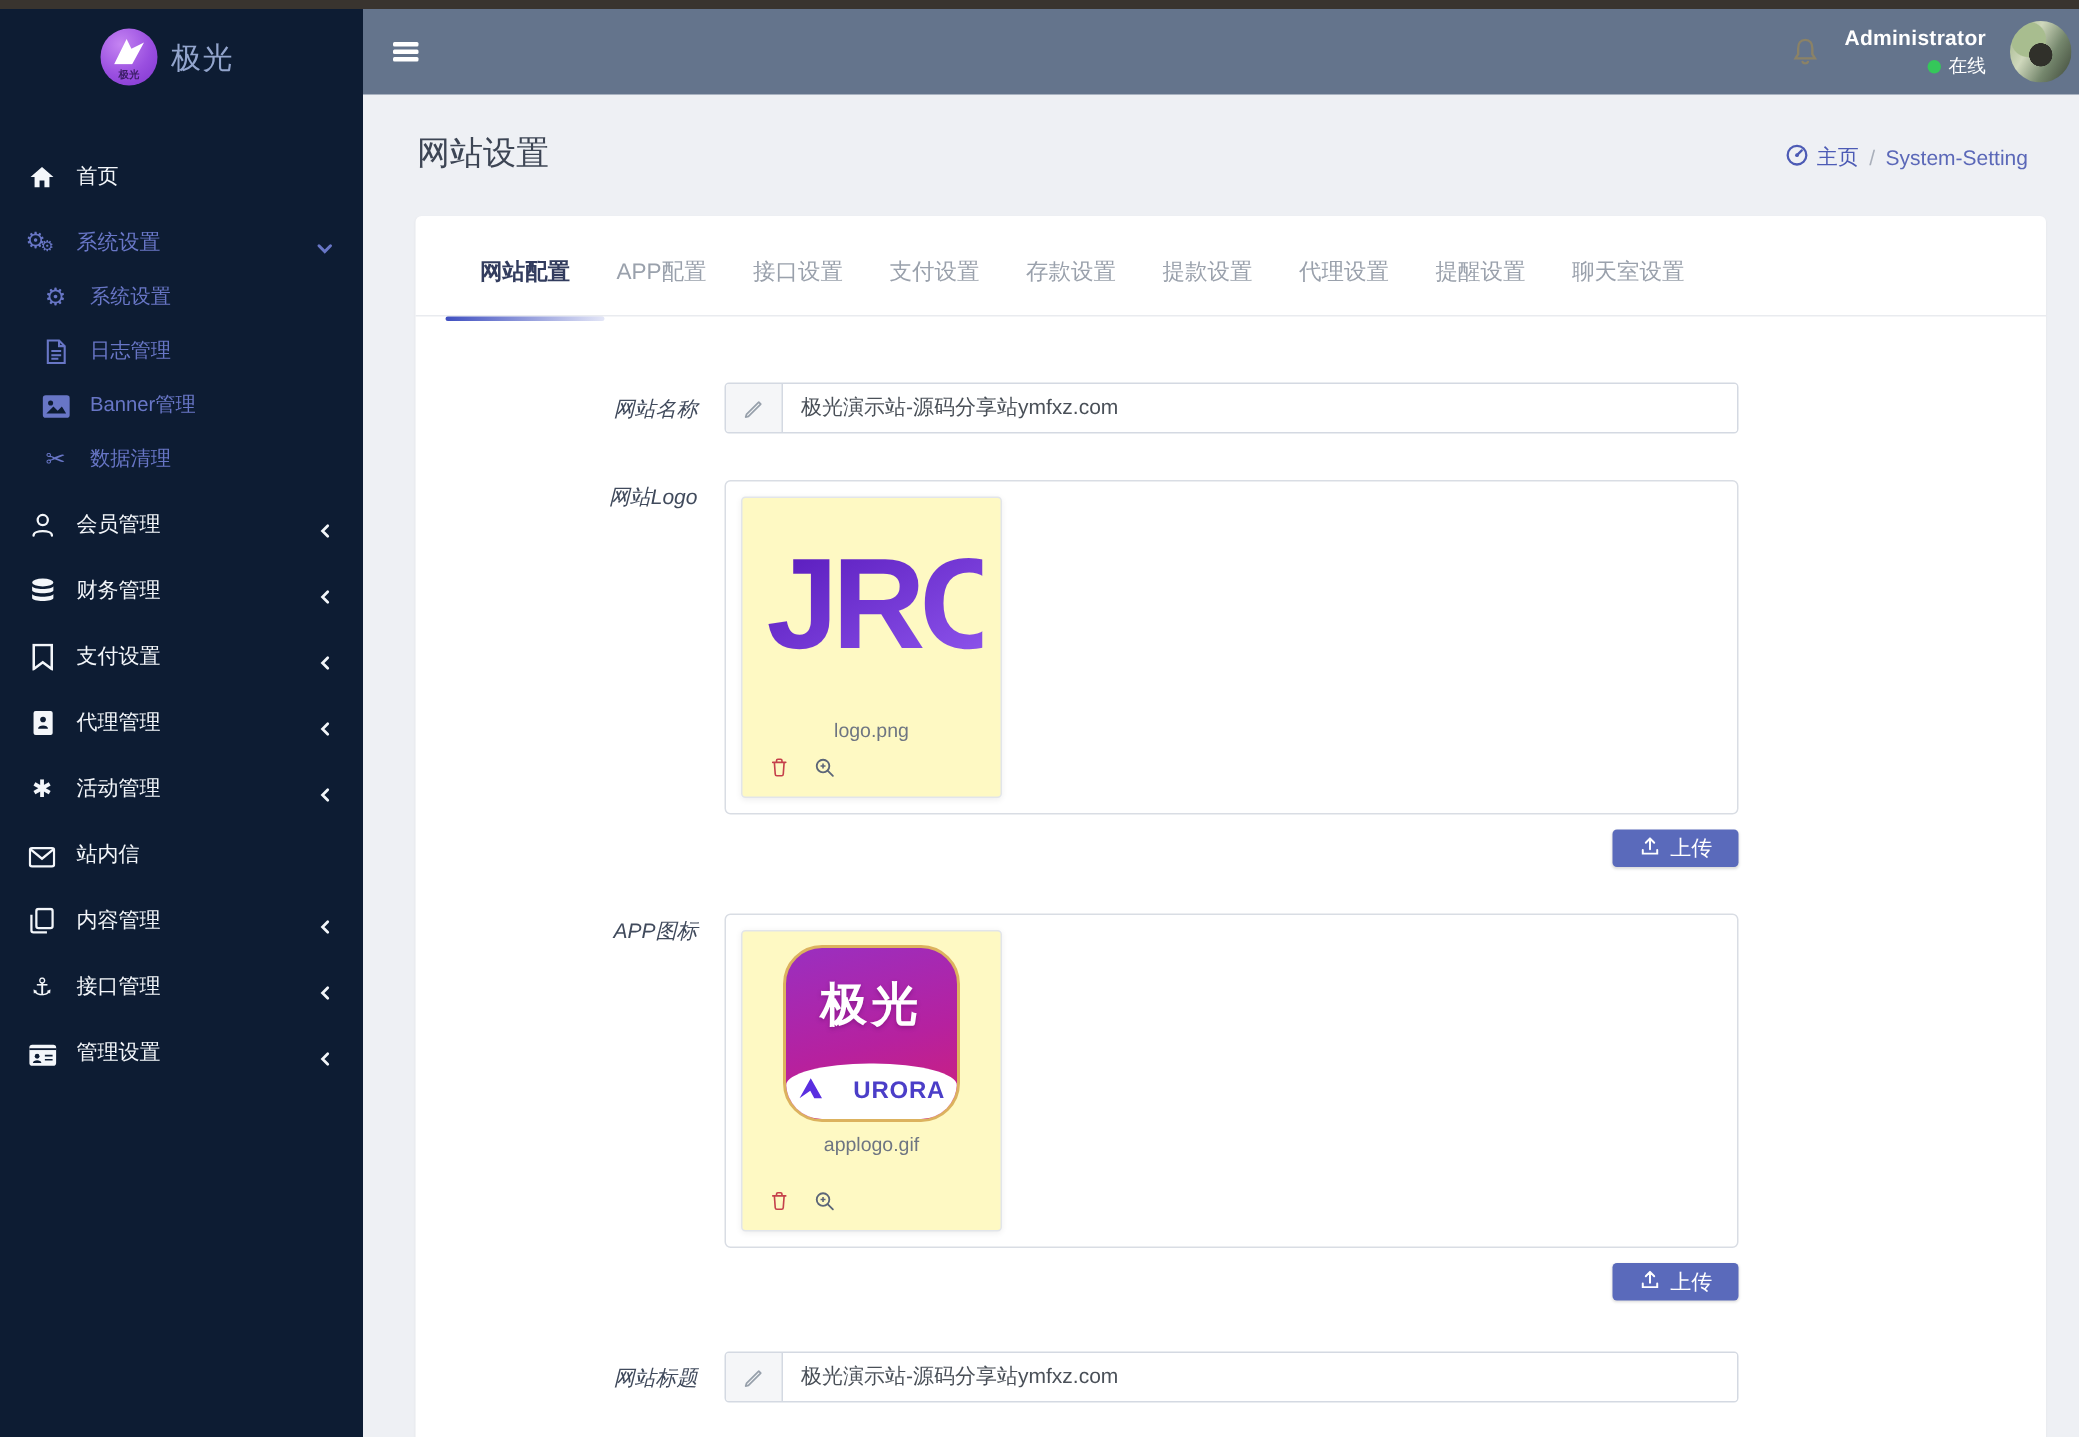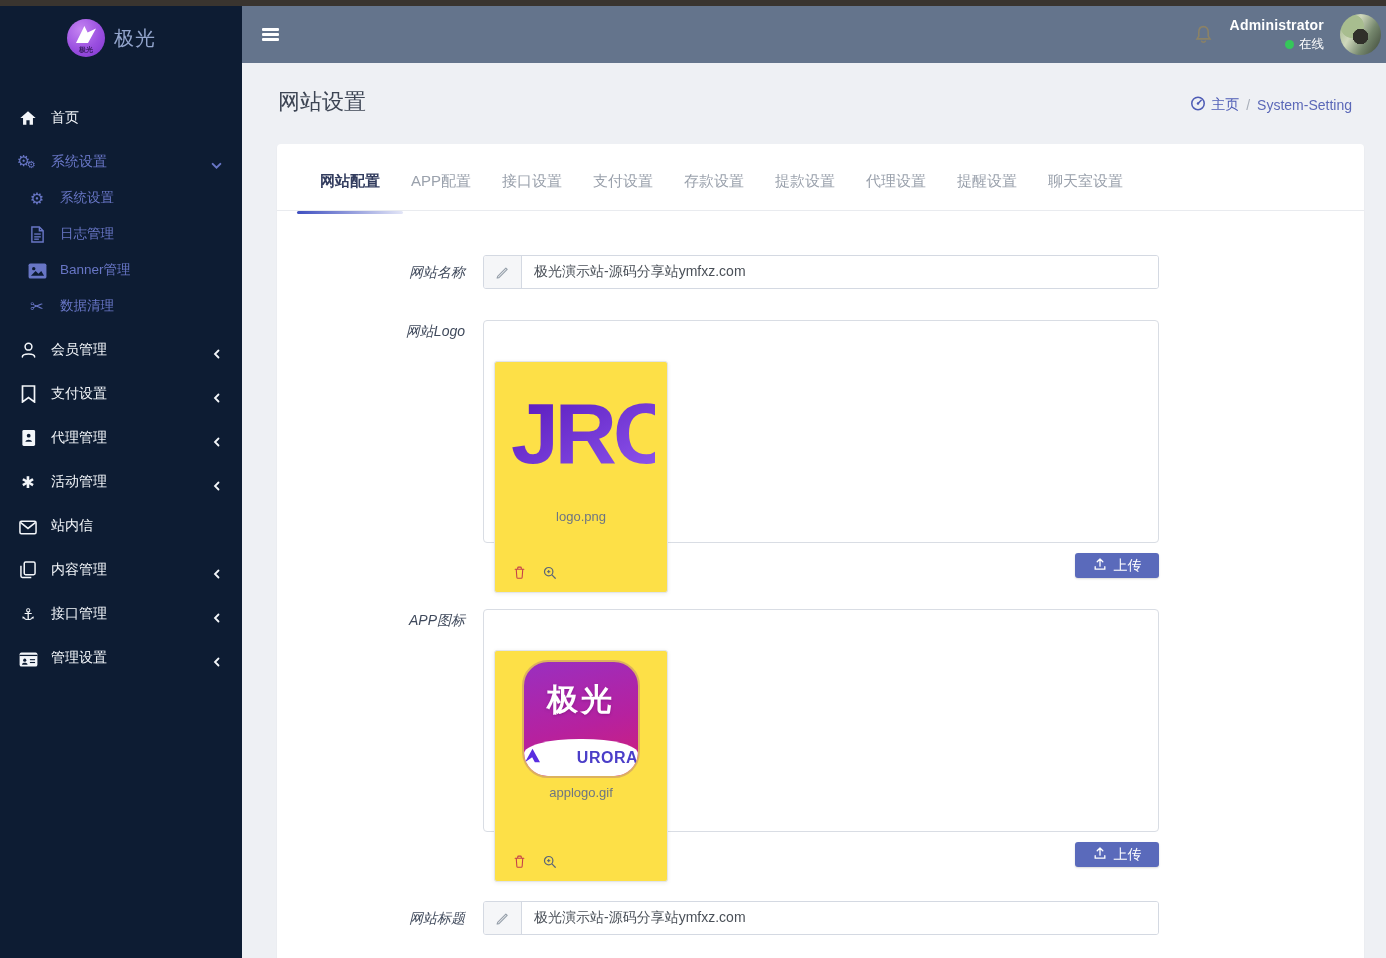--- a/index.html
+++ b/index.html
@@ -84,39 +84,39 @@
   .form-label.top { padding-top:3px; }
   .form-field { margin-left:18px; width:676px; }
 
   .input-group { display:flex; height:34px; border:1px solid #d4d9e2; border-radius:3px; background:#fff; overflow:hidden; }
   .ig-prepend { width:38px; background:#f5f6f8; border-right:1px solid #d4d9e2;
     display:flex; align-items:center; justify-content:center; color:#97a0ab; }
   .ig-input { border:none; outline:none; flex:1; padding:0 12px; font-size:14px; color:#4a5058;
     font-family:inherit; background:#fff; }
 
   .upload-box { border:1px solid #d9dde4; border-radius:4px; height:223px; padding:10px; background:#fff; }
-  .preview-card { width:174px; height:232px; border:1px solid #e2e5ea; border-radius:3px;
-    box-shadow:0 1px 4px rgba(0,0,0,.07); display:flex; flex-direction:column; background:#fde047;margin-top:30px; }
+  .preview-card { width:174px; height:201px; border:1px solid #e2e5ea; border-radius:3px;
+    box-shadow:0 1px 4px rgba(0,0,0,.07); display:flex; flex-direction:column; background:#fef9c3; }
   .preview-img { height:132px; margin:8px 12px 0; overflow:hidden; position:relative; }
   .jrc-text { display:block; font-size:86px; font-weight:800; letter-spacing:-4px; line-height:126px;
     margin-left:4px; white-space:nowrap;
     background:linear-gradient(150deg,#5d1fc0 20%,#8b52ea 85%);
     -webkit-background-clip:text; background-clip:text; color:transparent; }
   .preview-name { text-align:center; font-size:13px; color:#6e7582; margin-top:7px; }
   .preview-actions { display:flex; gap:17px; padding-left:18px; margin-top:auto; margin-bottom:12px; align-items:center; }
   .act-btn { background:none; border:none; cursor:pointer; display:flex; padding:0; }
 
   .app-icon { width:118px; height:118px; border-radius:26px; border:2px solid #dcb25e;
     background:linear-gradient(165deg,#9a2fc0 0%, #b6219f 55%, #d11f77 100%);
     position:relative; overflow:hidden; margin:9px auto 0; }
   .app-icon-top { color:#fff; font-size:31px; font-weight:bold; text-align:center; margin-top:17px;
     letter-spacing:3px; text-shadow:0 1px 3px rgba(80,0,90,.35); }
   .app-icon-band { position:absolute; bottom:0; left:0; right:0; height:37px; background:#fff;
     border-radius:50% 50% 23px 23px / 15px 15px 23px 23px;
-    display:flex; align-items:center; justify-content:space-between; gap:20px; }
+    display:flex; align-items:center; justify-content:center; gap:20px; }
   .aurora-text { font-size:16px; font-weight:800; color:#4b3ec8; letter-spacing:.5px; }
 
   .upload-btn-row { display:flex; justify-content:flex-end; margin-top:10px; }
   .upload-btn { width:84px; height:25px; background:#5a6abb; color:#fff; border:none; border-radius:3px;
     display:flex; align-items:center; justify-content:center; gap:7px; font-size:14px; cursor:pointer;
     font-family:inherit; box-shadow:0 1px 2px rgba(0,0,0,.15); }
 </style>
 </head>
 <body>
 
@@ -202,20 +202,35 @@
           </svg>
       </span>
       <span class="nav-label">会员管理</span>
       <span class="chev">
         <svg width="10" height="10" viewBox="0 0 10 10">
             <path d="M6.5 1.5 L3 5 L6.5 8.5" fill="none" stroke="currentColor" stroke-width="1.8" stroke-linecap="round"></path>
           </svg>
       </span>
     </div>
 
+    <div class="nav-item">
+      <span class="nav-icon">
+        <svg width="17" height="18" viewBox="0 0 18 19">
+            <ellipse cx="9" cy="3.5" rx="7.5" ry="2.8" fill="currentColor"></ellipse>
+            <path d="M1.5 6 C1.5 8.8 16.5 8.8 16.5 6 V9 C16.5 11.8 1.5 11.8 1.5 9 Z" fill="currentColor"></path>
+            <path d="M1.5 11.5 C1.5 14.3 16.5 14.3 16.5 11.5 V14.5 C16.5 17.3 1.5 17.3 1.5 14.5 Z" fill="currentColor"></path>
+          </svg>
+      </span>
+      <span class="nav-label">财务管理</span>
+      <span class="chev">
+        <svg width="10" height="10" viewBox="0 0 10 10">
+            <path d="M6.5 1.5 L3 5 L6.5 8.5" fill="none" stroke="currentColor" stroke-width="1.8" stroke-linecap="round"></path>
+          </svg>
+      </span>
+    </div>
 
     <div class="nav-item">
       <span class="nav-icon">
         <svg width="15" height="18" viewBox="0 0 15 18">
             <path d="M1.5 1 H13.5 V17 L7.5 12.5 L1.5 17 Z" fill="none" stroke="currentColor" stroke-width="1.7"></path>
           </svg>
       </span>
       <span class="nav-label">支付设置</span>
       <span class="chev">
         <svg width="10" height="10" viewBox="0 0 10 10">

